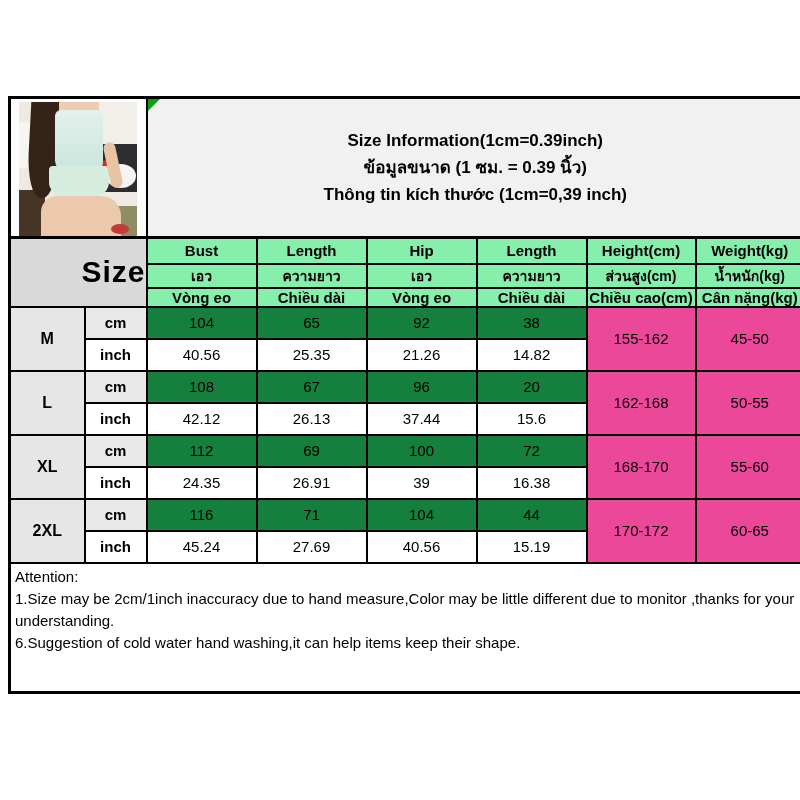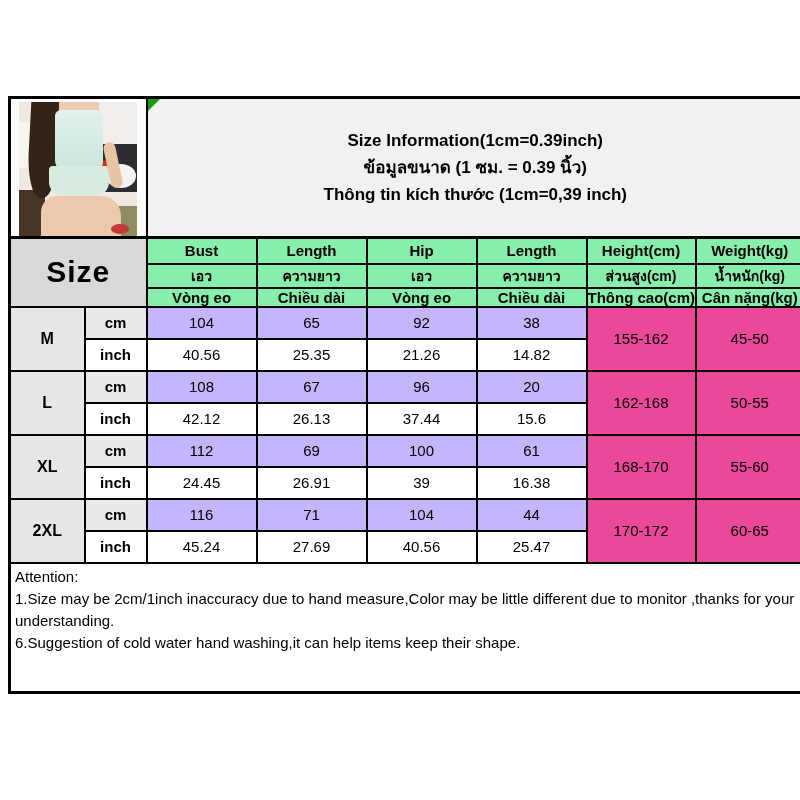--- a/index.html
+++ b/index.html
@@ -30,28 +30,28 @@
   td.title-cell{
     background:#f1f1f1;position:relative;border-bottom:3px solid #000;
     font-weight:bold;font-size:17px;line-height:27px;
   }
   .title-line{white-space:nowrap;}
   .corner-marker{
     position:absolute;left:0;top:0;width:0;height:0;
     border-left:6px solid #149c14;border-top:6px solid #149c14;
     border-right:6px solid transparent;border-bottom:6px solid transparent;
   }
-  td.size-cell{background:#d9d9d9;font-weight:bold;font-size:30px;letter-spacing:1px;}
+  td.size-cell{background:#d9d9d9;font-weight:bold;font-size:30px;letter-spacing:1px;text-align:right;}
   .size-chart th{background:#86efac;font-weight:bold;font-size:15px;}
   tr.r-h2 th{font-size:14px;}
   td.size-label{background:#e6e6e6;font-weight:bold;font-size:16px;}
   td.unit-cm{background:#e9e9e9;font-weight:bold;font-size:15px;}
   td.unit-inch{background:#ffffff;font-weight:bold;font-size:15px;border-radius:7px;}
   td.val{font-size:15px;font-weight:normal;}
-  td.val-cm{background:#c4b5fd;margin-top:32px;}
+  td.val-cm{background:#15803d;margin-top:32px;}
   td.val-inch{background:#ffffff;margin-left:20px;}
   td.range{background:#ec4899;font-size:15px;font-weight:normal;}
   td.note-cell{
     background:#ffffff;text-align:left;vertical-align:top;
     padding:2px 4px;font-size:15px;line-height:22px;white-space:normal;
     font-weight:normal;
     margin-top:48px;
   }
 
   
@@ -134,21 +134,21 @@
     <th>เอว</th>
     <th>ความยาว</th>
     <th>ส่วนสูง(cm)</th>
     <th>น้ำหนัก(kg)</th>
   </tr>
   <tr class="r-h3">
     <th>Vòng eo</th>
     <th>Chiều dài</th>
     <th>Vòng eo</th>
     <th>Chiều dài</th>
-    <th>Thông cao(cm)</th>
+    <th>Chiều cao(cm)</th>
     <th>Cân nặng(kg)</th>
   </tr>
 
   <tr class="r-data">
     <td class="size-label" rowspan="2">M</td>
     <td class="unit-cm">cm</td>
     <td class="val val-cm">104</td>
     <td class="val val-cm">65</td>
     <td class="val val-cm">92</td>
     <td class="val val-cm">38</td>
@@ -180,48 +180,48 @@
     <td class="val val-inch">37.44</td>
     <td class="val val-inch">15.6</td>
   </tr>
 
   <tr class="r-data">
     <td class="size-label" rowspan="2">XL</td>
     <td class="unit-cm">cm</td>
     <td class="val val-cm">112</td>
     <td class="val val-cm">69</td>
     <td class="val val-cm">100</td>
-    <td class="val val-cm">61</td>
+    <td class="val val-cm">72</td>
     <td class="range" rowspan="2">168-170</td>
     <td class="range" rowspan="2">55-60</td>
   </tr>
   <tr class="r-data">
     <td class="unit-inch">inch</td>
-    <td class="val val-inch">24.45</td>
+    <td class="val val-inch">24.35</td>
     <td class="val val-inch">26.91</td>
     <td class="val val-inch">39</td>
     <td class="val val-inch">16.38</td>
   </tr>
 
   <tr class="r-data">
     <td class="size-label" rowspan="2">2XL</td>
     <td class="unit-cm">cm</td>
     <td class="val val-cm">116</td>
     <td class="val val-cm">71</td>
     <td class="val val-cm">104</td>
     <td class="val val-cm">44</td>
     <td class="range" rowspan="2">170-172</td>
     <td class="range" rowspan="2">60-65</td>
   </tr>
   <tr class="r-data">
     <td class="unit-inch">inch</td>
     <td class="val val-inch">45.24</td>
     <td class="val val-inch">27.69</td>
     <td class="val val-inch">40.56</td>
-    <td class="val val-inch">25.47</td>
+    <td class="val val-inch">15.19</td>
   </tr>
 
   <tr class="r-note">
     <td class="note-cell" colspan="8">
       <div>Attention:</div>
       <div>1.Size may be 2cm/1inch inaccuracy due to hand measure,Color may be little different due to monitor ,thanks for your understanding.</div>
       <div>6.Suggestion of cold water hand washing,it can help items keep their shape.</div>
     </td>
   </tr>
 </tbody>

